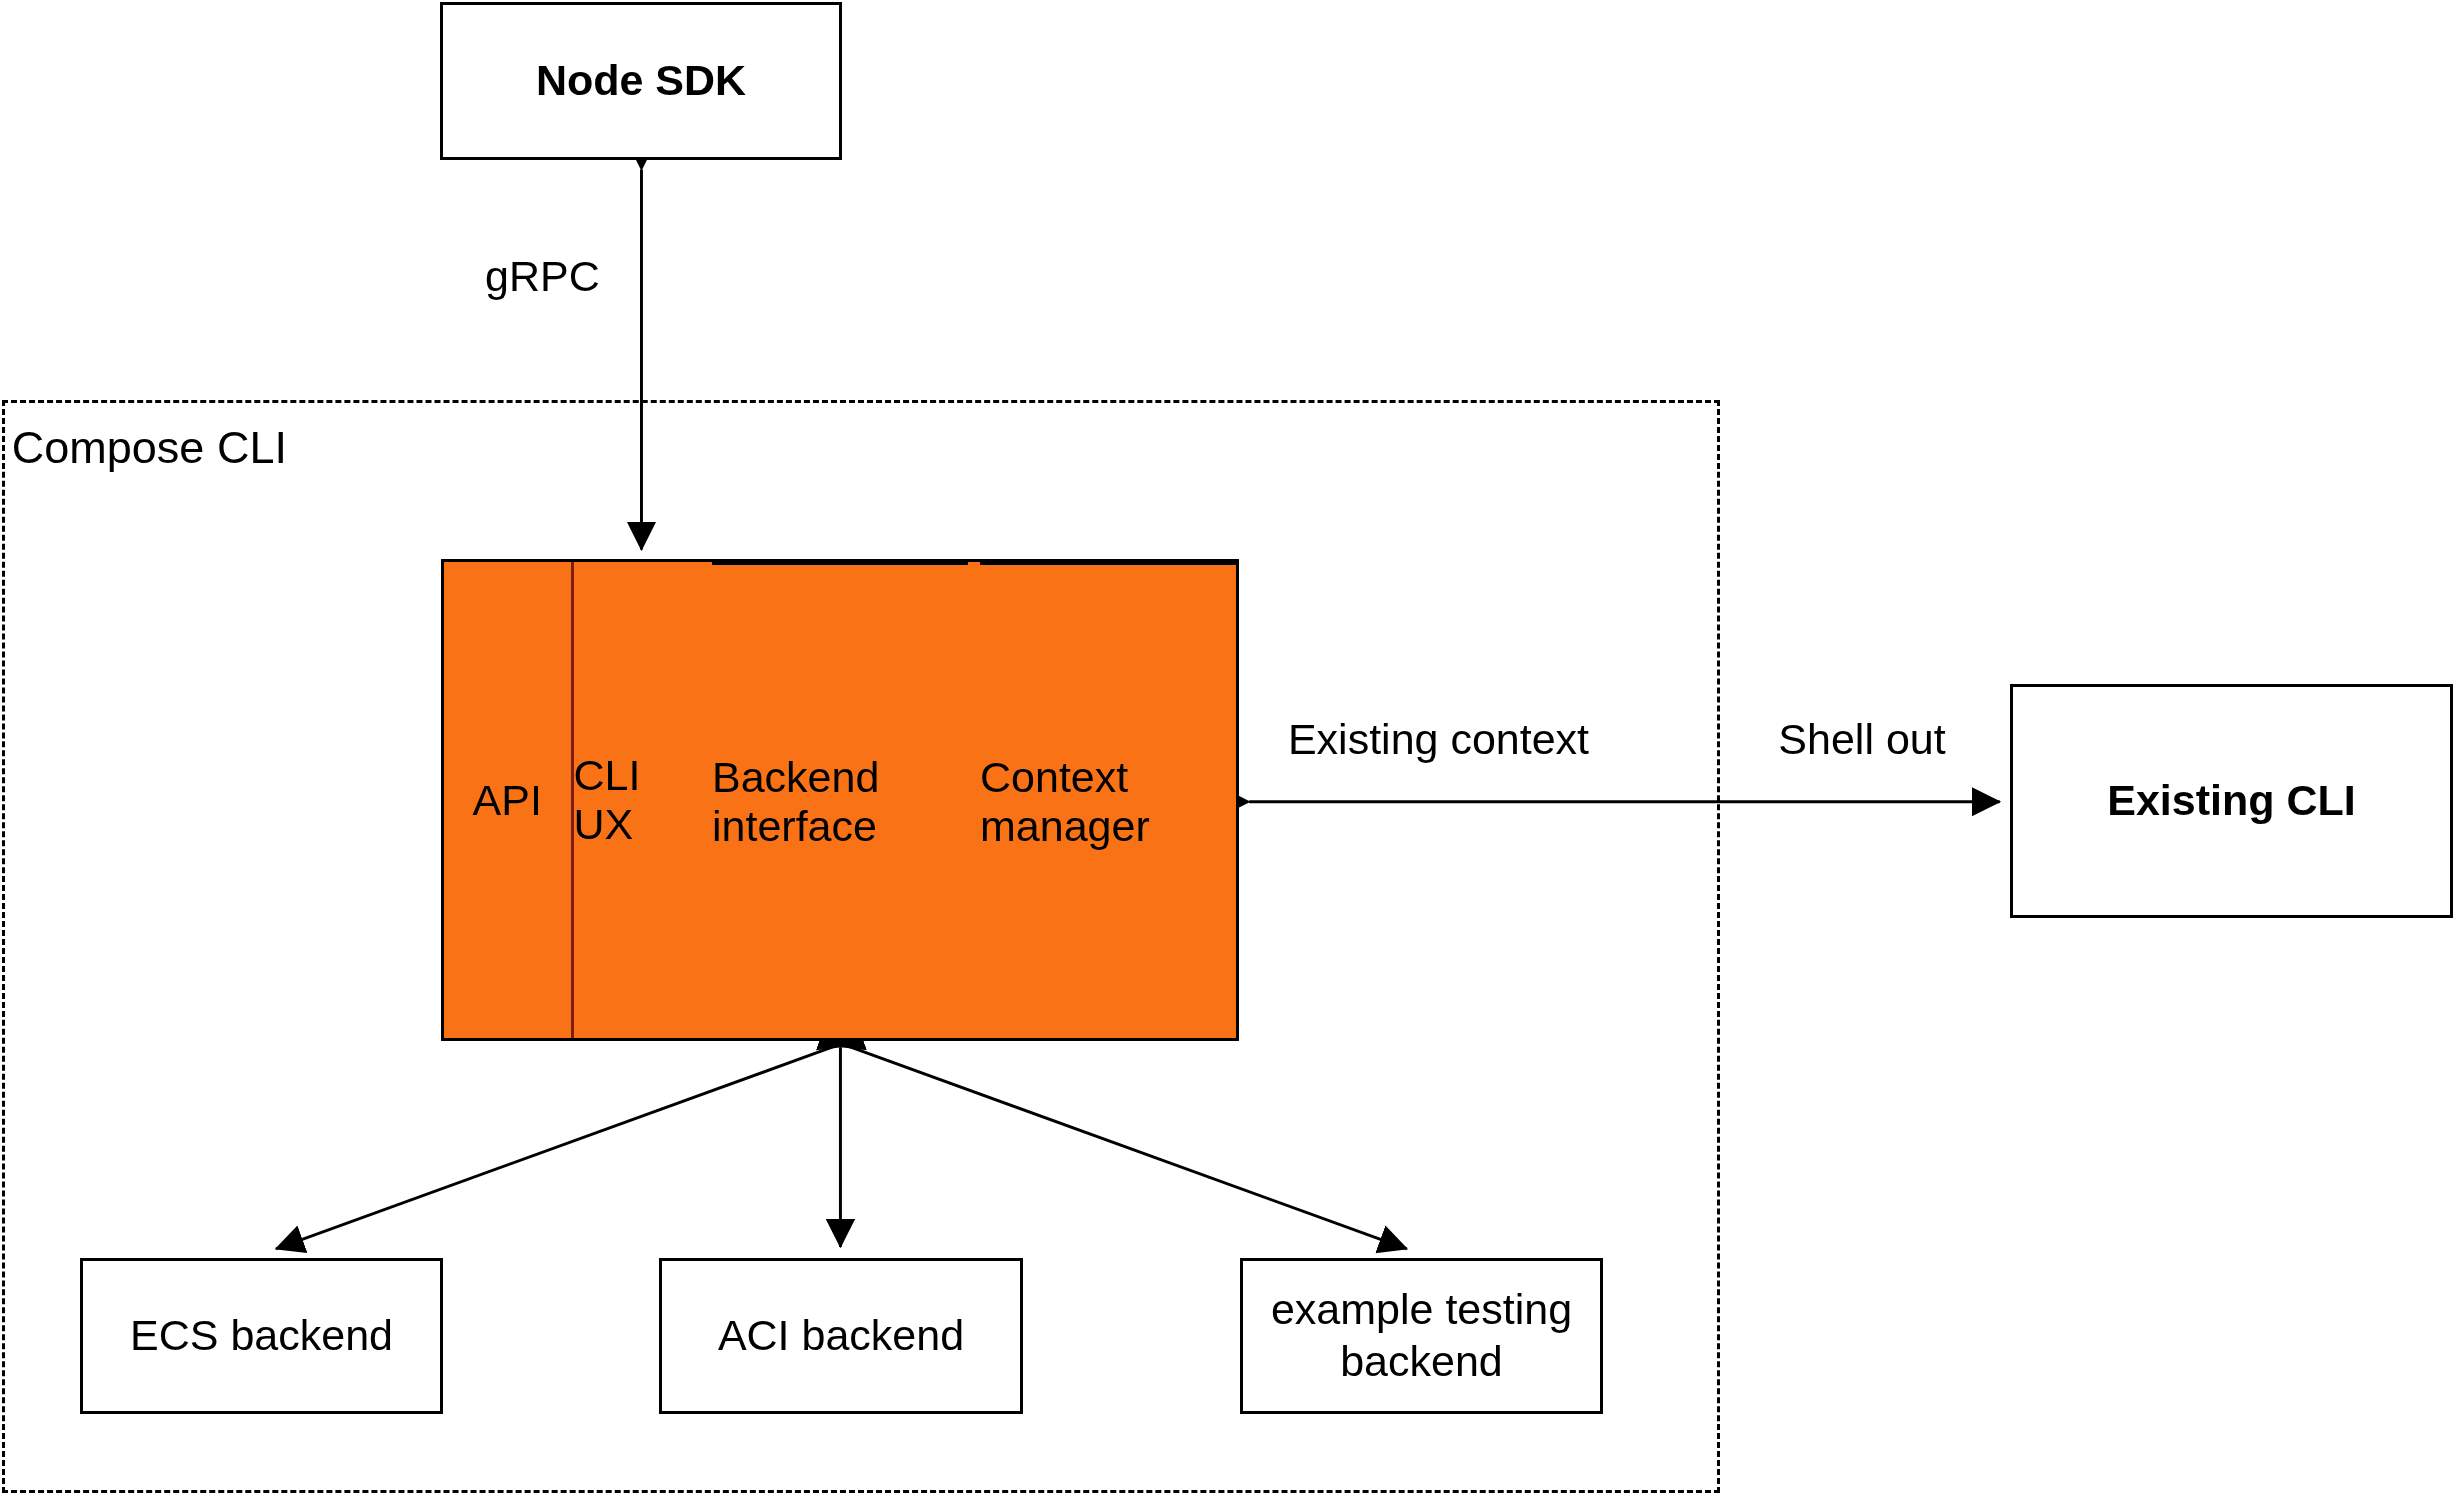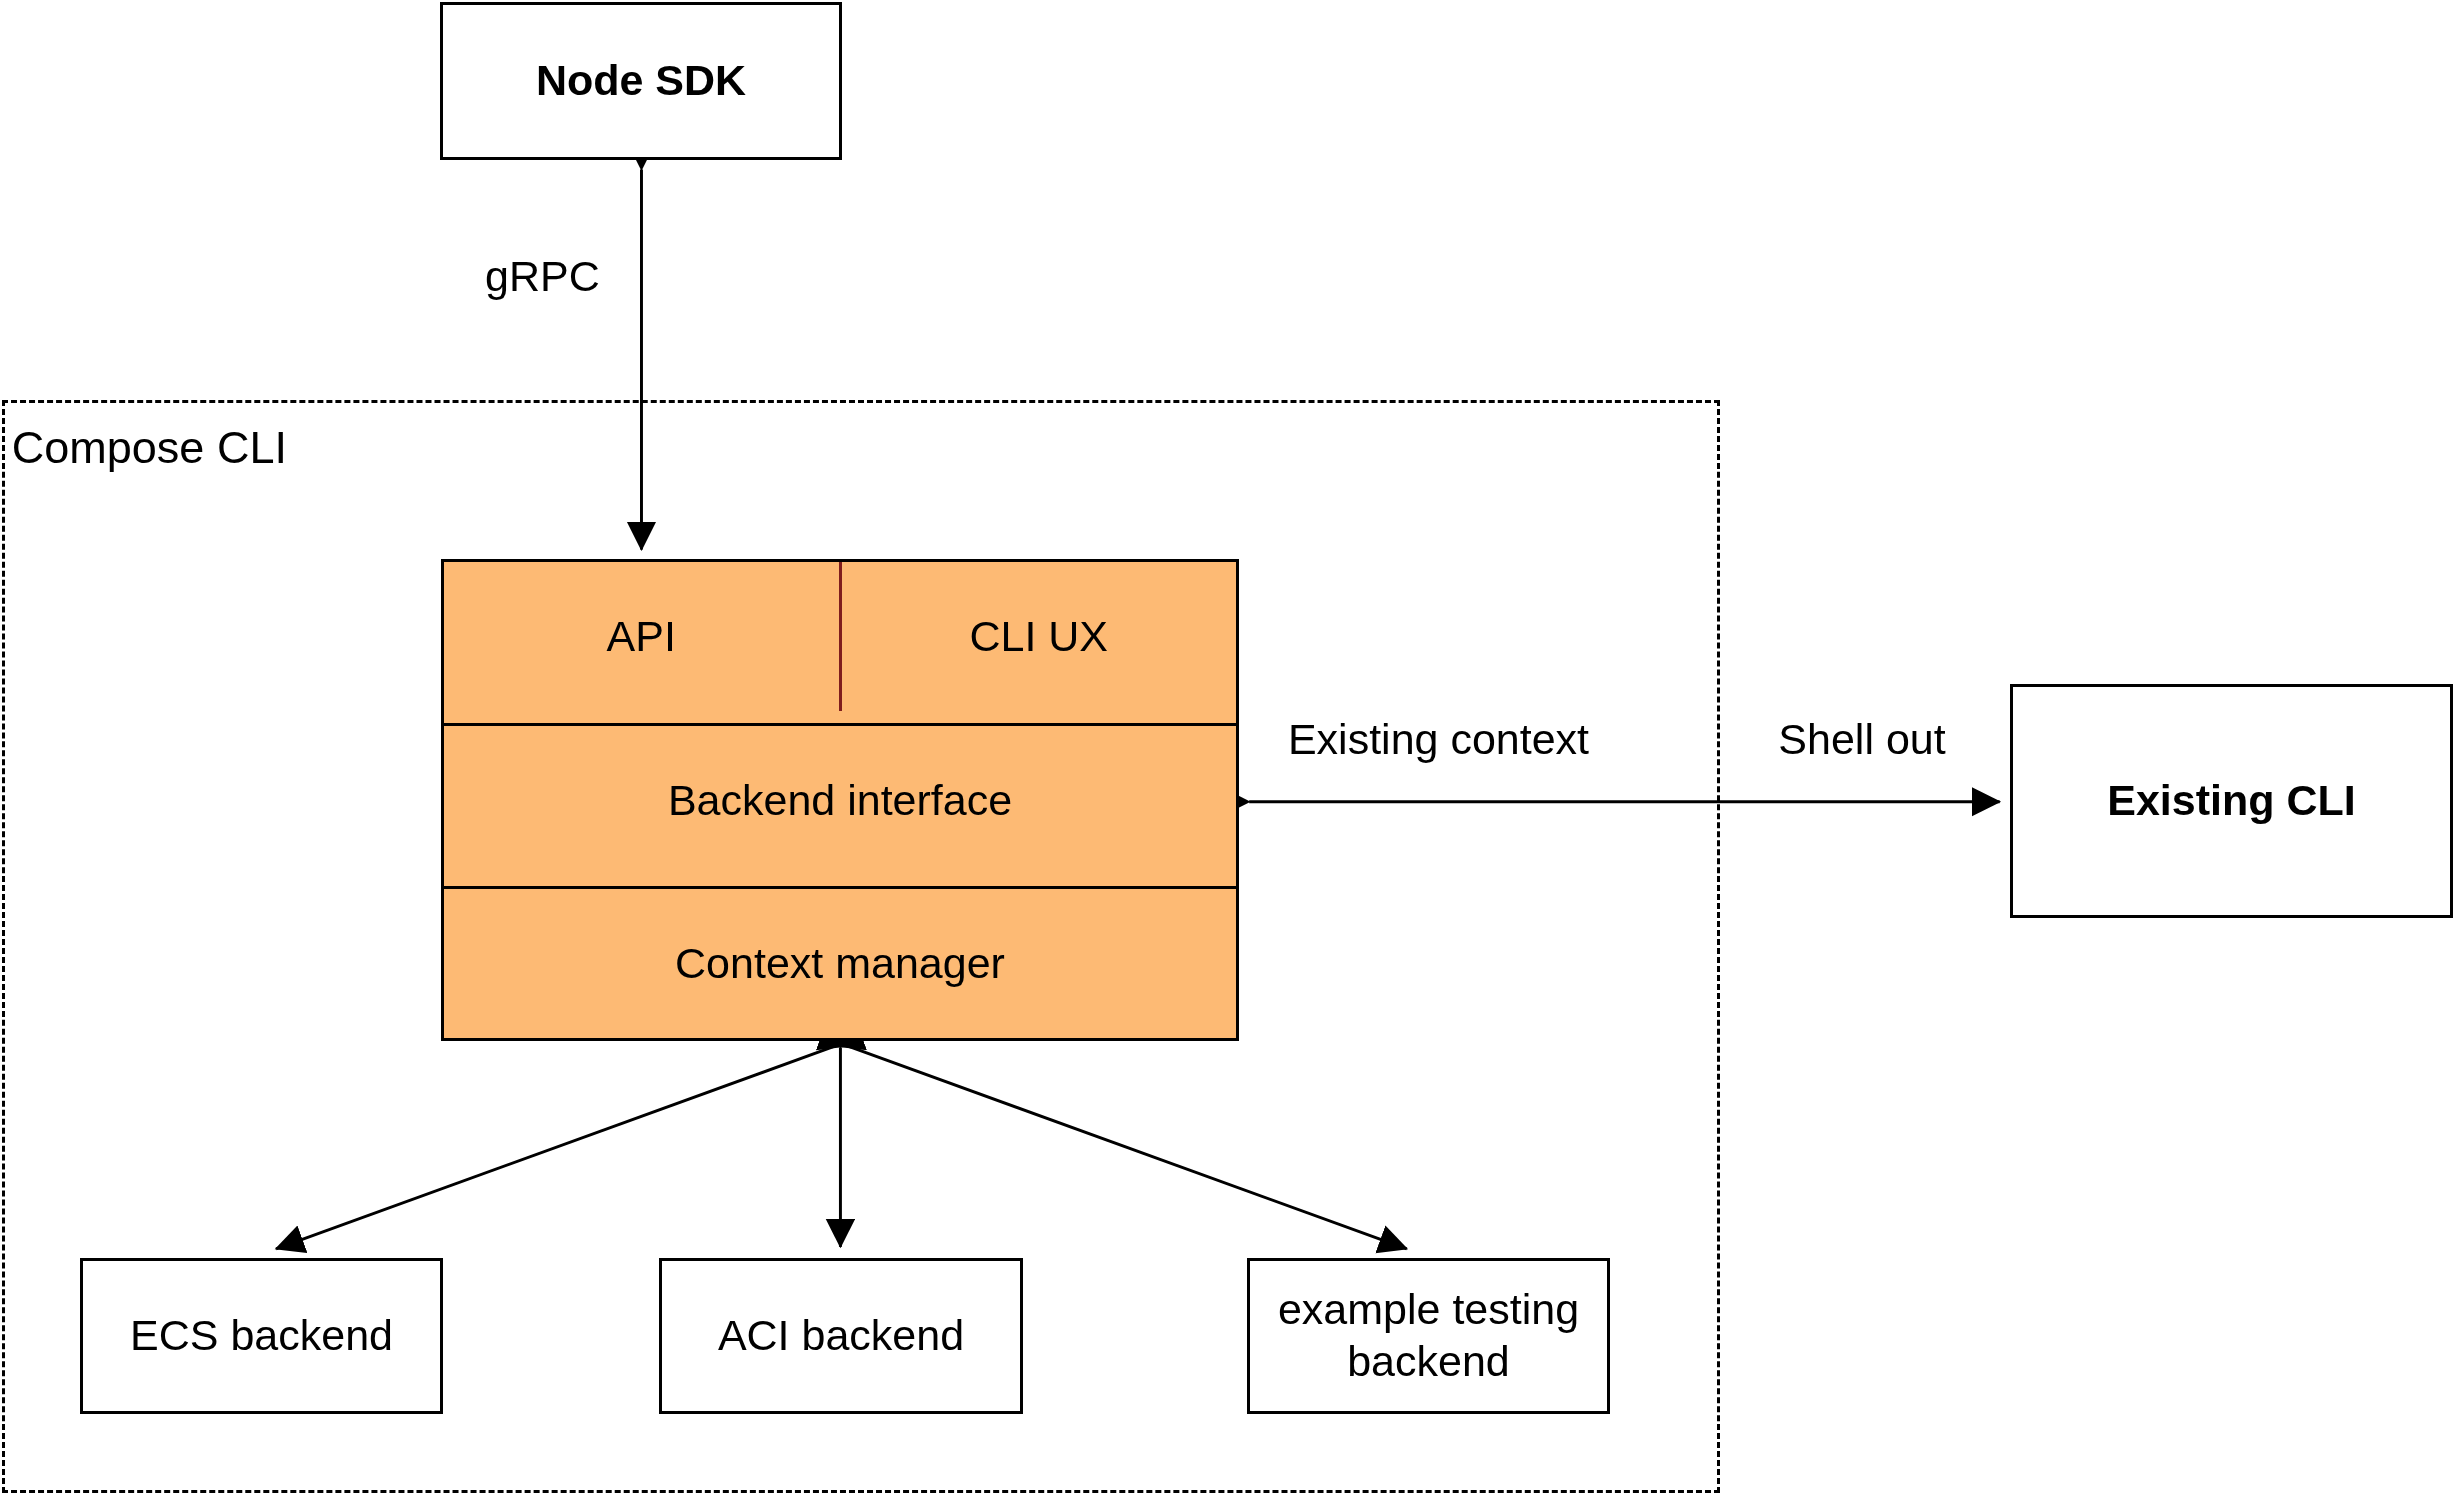--- a/index.html
+++ b/index.html
@@ -48,23 +48,23 @@
     font-size: 43px;
     color: #000000;
     white-space: nowrap;
     text-align: center;
   }
   
   .stack {
     position: absolute;
     box-sizing: border-box;
     border: 3px solid #000000;
-    background: #fdba74;
+    background: #f97316;
     display: flex;
-    flex-direction: column;
+    flex-direction: row;
     gap: 12px;
   }
   .stack-row {
     flex: 1;
     display: flex;
     box-sizing: border-box;
   }
   .stack-row + .stack-row { border-top: 3px solid #000000; }
   .stack-cell {
     flex: 1;
@@ -140,21 +140,21 @@
   <div class="node bold" style="left:2010px; top:684px; width:443px; height:234px;">
     <span>Existing CLI</span>
   </div>
 
   <div class="node" style="left:80px; top:1258px; width:363px; height:156px;">
     <span>ECS backend</span>
   </div>
   <div class="node" style="left:659px; top:1258px; width:364px; height:156px;">
     <span>ACI backend</span>
   </div>
-  <div class="node" style="left:1240px; top:1258px; width:363px; height:156px;margin-left:7px;">
+  <div class="node" style="left:1240px; top:1258px; width:363px; height:156px;">
     <span>example testing backend</span>
   </div>
 
   <div class="edge-label" style="left:485px; top:252px;">gRPC</div>
   <div class="edge-label" style="left:1266px; top:715px; width:345px;">Existing context</div>
   <div class="edge-label" style="left:1719px; top:715px; width:286px;">Shell out</div>
 
 </div>
 
 

